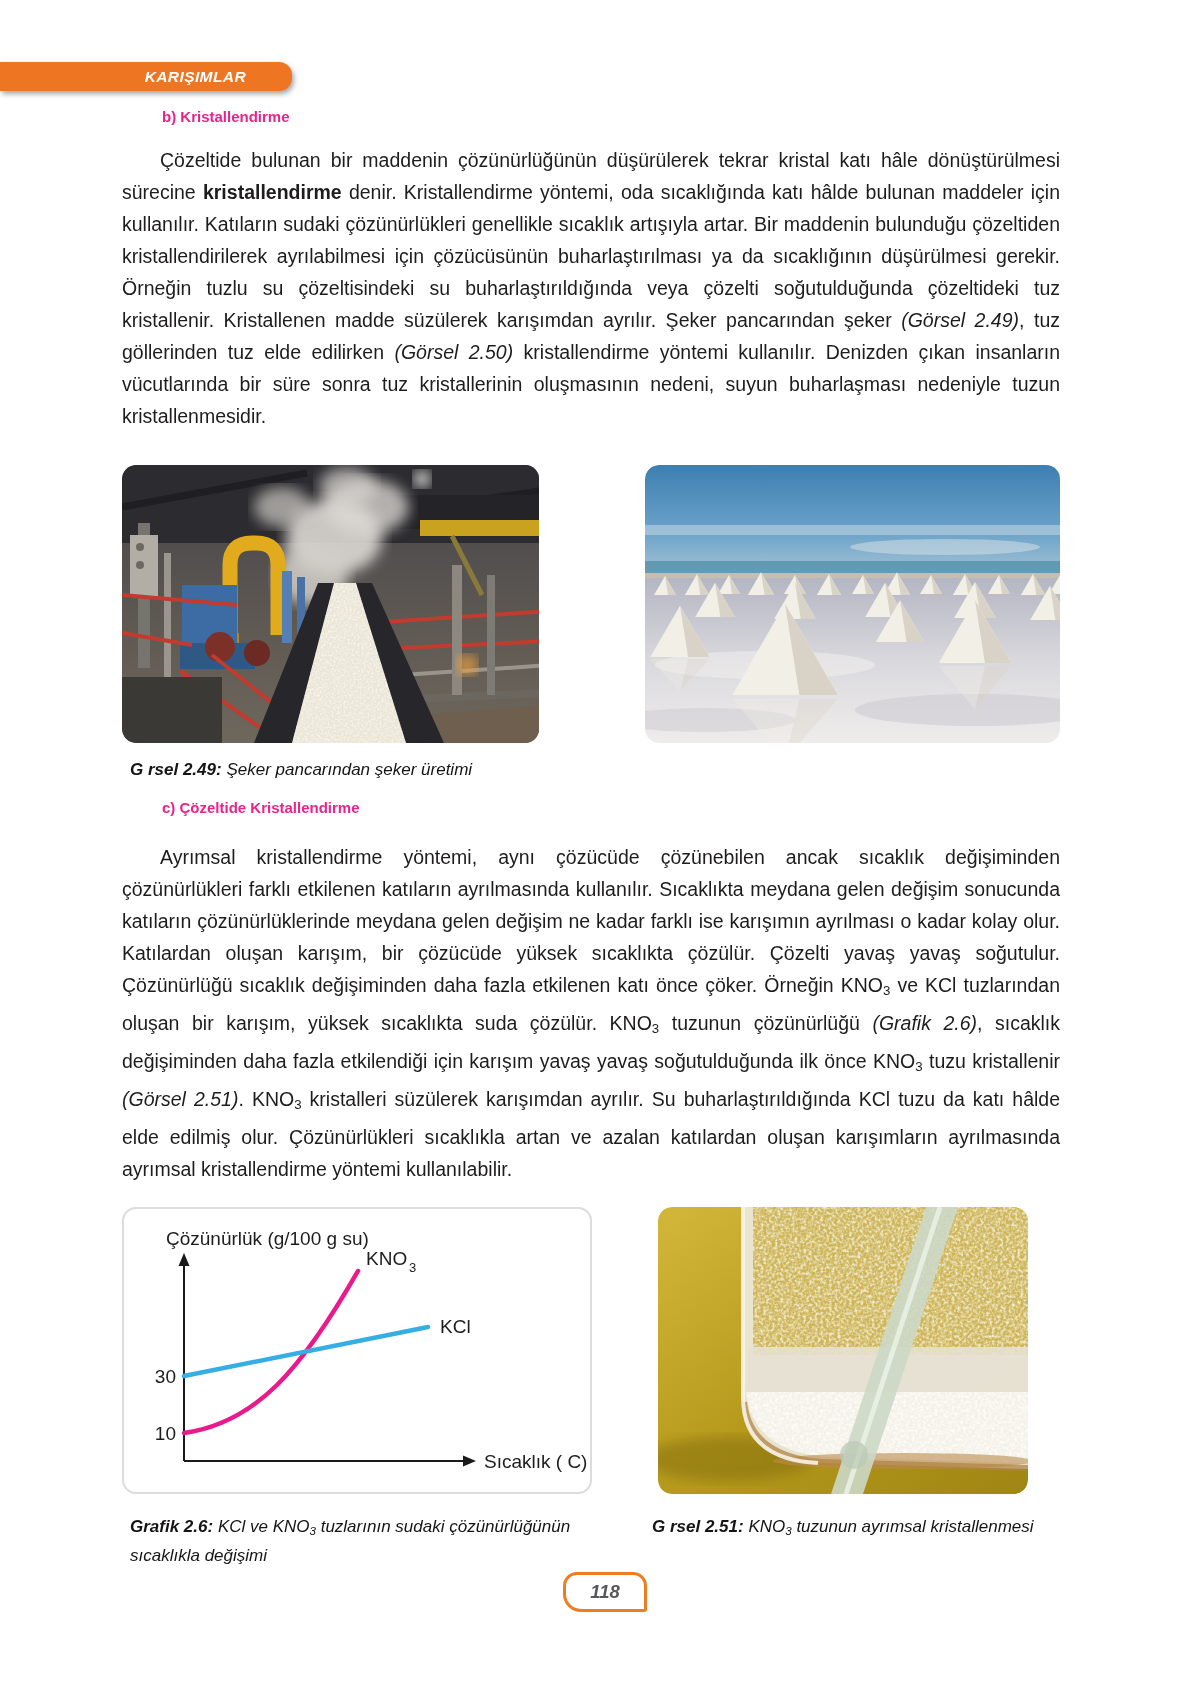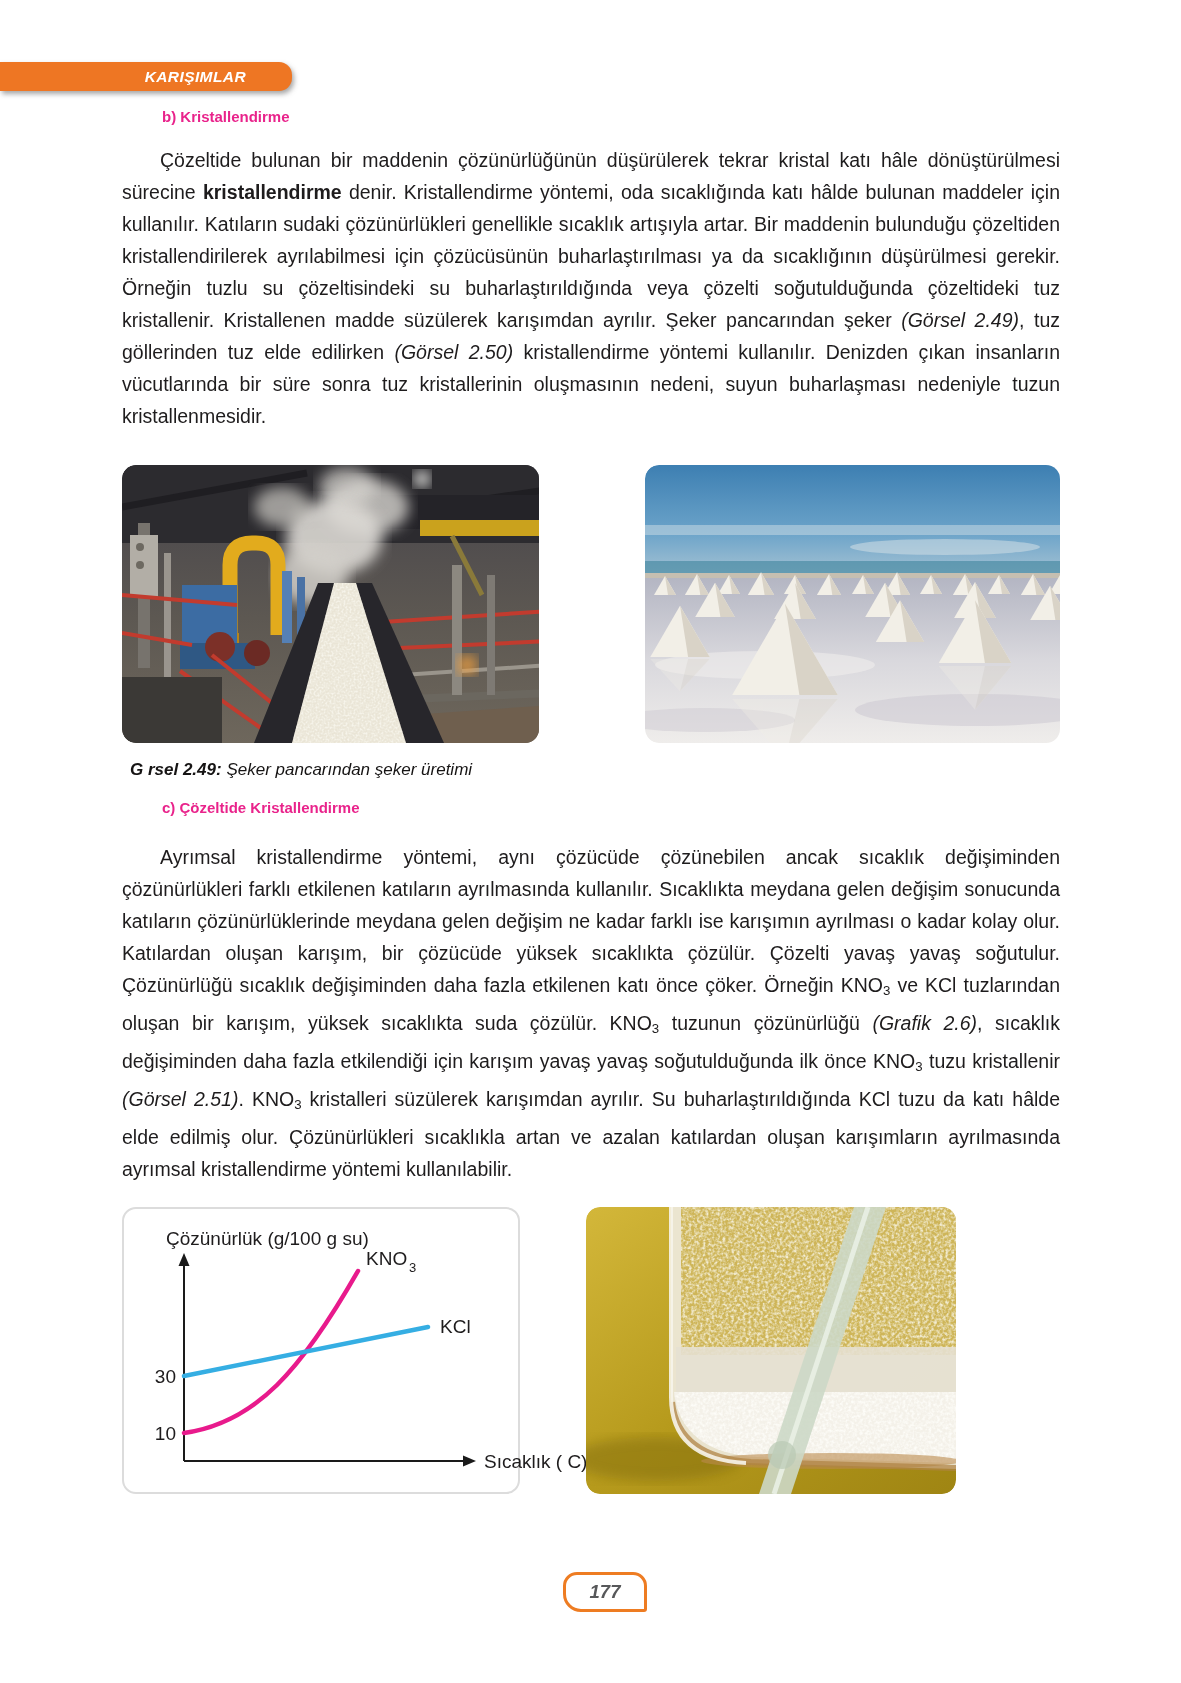--- a/index.html
+++ b/index.html
@@ -41,21 +41,21 @@
   svg{display:block}
 
   .caprow{display:flex;margin-top:14px;font-size:17px;line-height:26px;color:#161414;}
   .caprow2{display:flex;margin-top:20px;font-size:17px;line-height:26px;color:#161414;}
   .capL1{width:430px;padding-left:8px;box-sizing:border-box;}
   .capR1{width:428px;margin-left:106px;}
   .capL2{width:470px;padding-left:8px;box-sizing:border-box;}
   .capR2{width:400px;margin-left:60px;}
 
   .graph-box{
-    width:398px;height:287px;box-sizing:border-box;background:#fff;
+    width:470px;height:287px;box-sizing:border-box;background:#fff;
     border:2px solid #dcdcdc;border-radius:14px;padding:2px 0 0 2px;
   }
   .graph-box text{font-family:"Liberation Sans",sans-serif;}
 
   .page-badge{
     position:absolute;left:563px;top:1572px;width:84px;height:40px;
     border:3px solid #ee7c22;border-radius:14px 14px 3px 18px;
     box-sizing:border-box;display:flex;align-items:center;justify-content:center;
     color:#57585a;font-weight:bold;font-style:italic;font-size:18.5px;
     background:#fff;
@@ -273,19 +273,21 @@
           <polygon points="268,0 300,0 205,287 173,287" fill="#ccd8c6" opacity="0.9"></polygon>
           <line x1="282" y1="0" x2="188" y2="287" stroke="#e9f0e5" stroke-width="5" opacity="0.9"></line>
           <circle cx="196" cy="248" r="14" fill="#b9c9b4" opacity="0.7"></circle>
           <path d="M85,0 L85,190 Q85,252 160,256" fill="none" stroke="#f7f4ea" stroke-width="4" opacity="0.9"></path>
         </g>
       </svg>
     </span>
   </div>
 
   <div class="caprow2">
+    <div class="capL2"><span class="b i">Grafik 2.6: </span><span class="i">KCl ve KNO</span><span class="i sub">3</span><span class="i"> tuzlarının sudaki çözünürlüğünün sıcaklıkla değişimi</span></div>
+    <div class="capR2"><span class="b i">G rsel 2.51: </span><span class="i">KNO</span><span class="i sub">3</span><span class="i"> tuzunun ayrımsal kristallenmesi</span></div>
   </div>
 
 </div>
 
 <div class="page-badge">
-  <span>177</span>
+  <span>118</span>
 </div>
 
 </body></html>

